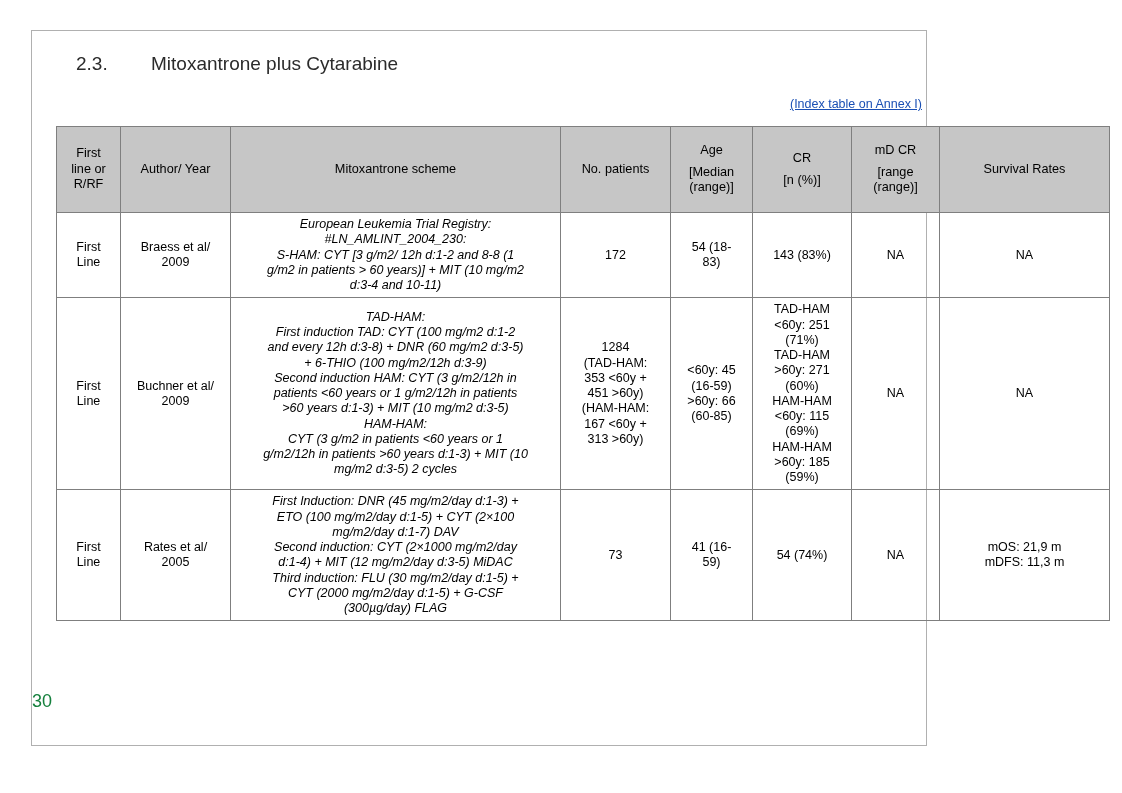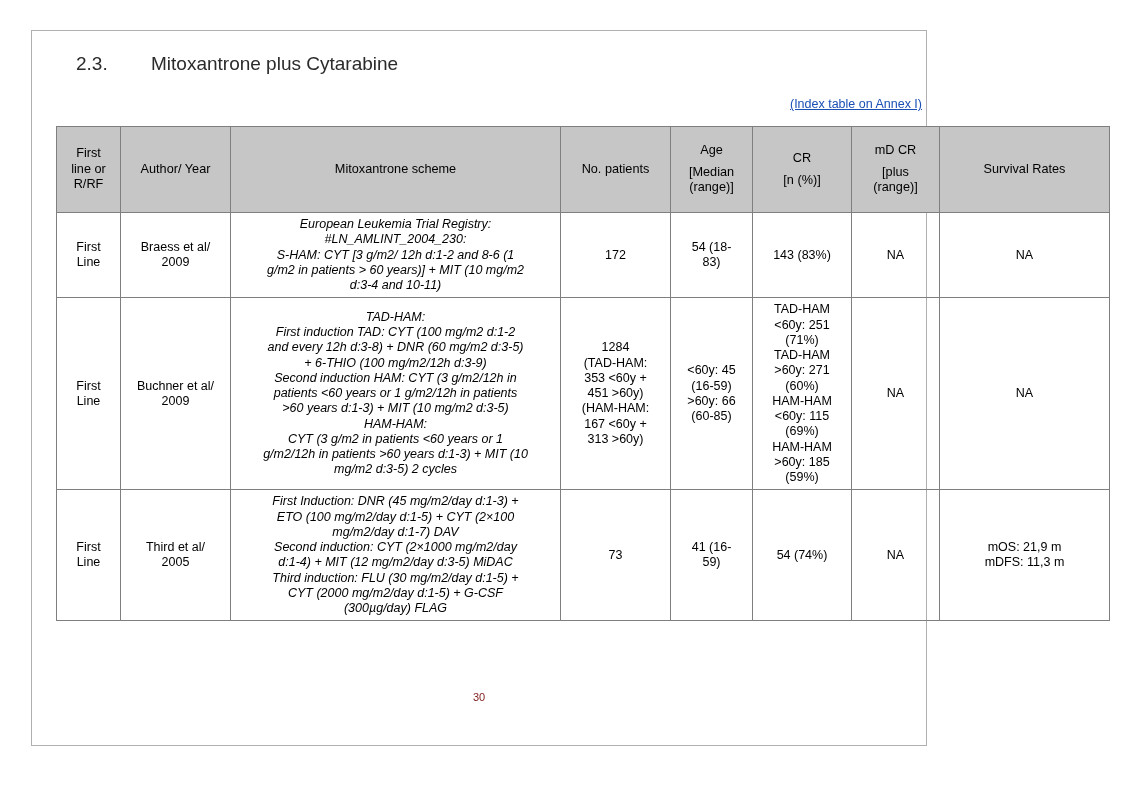--- a/index.html
+++ b/index.html
@@ -84,23 +84,23 @@
   .col4 { width: 110px; }
   .col5 { width: 82px; }
   .col6 { width: 99px; }
   .col7 { width: 88px; }
   .col8 { width: 170px; }
   .pagenum {
     position: absolute;
     left: 0;
     right: 0;
     top: 660px;
-    text-align: center;
-    font-size: 11px;
-    color: #7f1d1d;
+    text-align: left;
+    font-size: 18px;
+    color: #15803d;
   }
 </style>
 </head>
 <body>
 
 <div class="page">
 
   <div class="heading">
     <span class="num">2.3.</span><span>Mitoxantrone plus Cytarabine</span>
   </div>
@@ -141,42 +141,42 @@
             <span>(range)]</span>
           </th>
         <th class="th-lines">
             <span>CR</span>
             <span class="th-gap">&nbsp;</span>
             <span>[n (%)]</span>
           </th>
         <th class="th-lines">
             <span>mD CR</span>
             <span class="th-gap">&nbsp;</span>
-            <span>[plus</span>
+            <span>[range</span>
             <span>(range)]</span>
           </th>
         <th class="th-lines">
             <span>Survival Rates</span>
           </th>
       </tr>
     </thead>
     <tbody>
         <tr>
           <td class="cell-multiline">
             <span>First</span>
             <span>Line</span>
           </td>
           <td class="cell-multiline">
             <span>Braess et al/</span>
             <span>2009</span>
           </td>
           <td class="cell-multiline scheme">
             <span>European Leukemia Trial Registry:</span>
             <span>#LN_AMLINT_2004_230:</span>
-            <span>S-HAM:  CYT [3 g/m2/ 12h d:1-2 and 8-6 (1</span>
+            <span>S-HAM:  CYT [3 g/m2/ 12h d:1-2 and 8-8 (1</span>
             <span>g/m2 in patients &gt; 60 years)] + MIT (10 mg/m2</span>
             <span>d:3-4 and 10-11)</span>
           </td>
           <td class="cell-multiline">
             <span>172</span>
           </td>
           <td class="cell-multiline">
             <span>54 (18-</span>
             <span>83)</span>
           </td>
@@ -247,21 +247,21 @@
           <td class="cell-multiline">
             <span>NA</span>
           </td>
         </tr>
         <tr>
           <td class="cell-multiline">
             <span>First</span>
             <span>Line</span>
           </td>
           <td class="cell-multiline">
-            <span>Third et al/</span>
+            <span>Rates et al/</span>
             <span>2005</span>
           </td>
           <td class="cell-multiline scheme">
             <span>First Induction: DNR (45 mg/m2/day  d:1-3) +</span>
             <span>ETO (100 mg/m2/day d:1-5) + CYT (2×100</span>
             <span>mg/m2/day  d:1-7) DAV</span>
             <span>Second induction: CYT (2×1000 mg/m2/day</span>
             <span>d:1-4) + MIT (12 mg/m2/day  d:3-5) MiDAC</span>
             <span>Third induction: FLU (30 mg/m2/day  d:1-5) +</span>
             <span>CYT (2000 mg/m2/day  d:1-5) + G-CSF</span>

